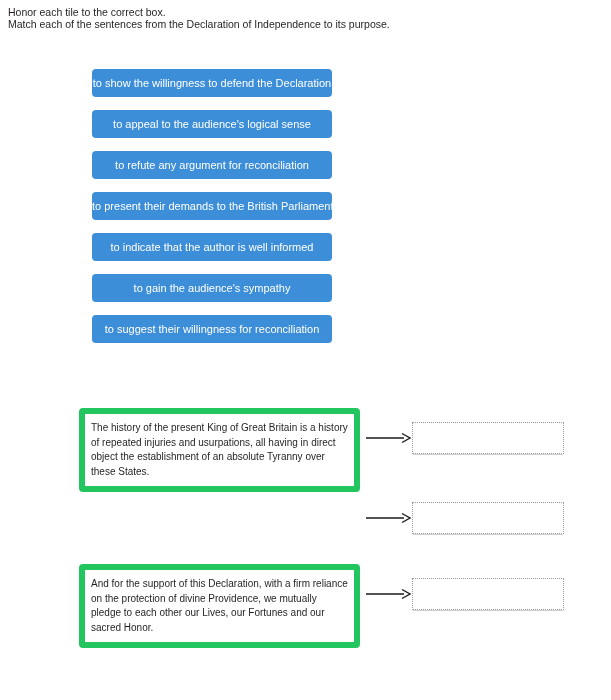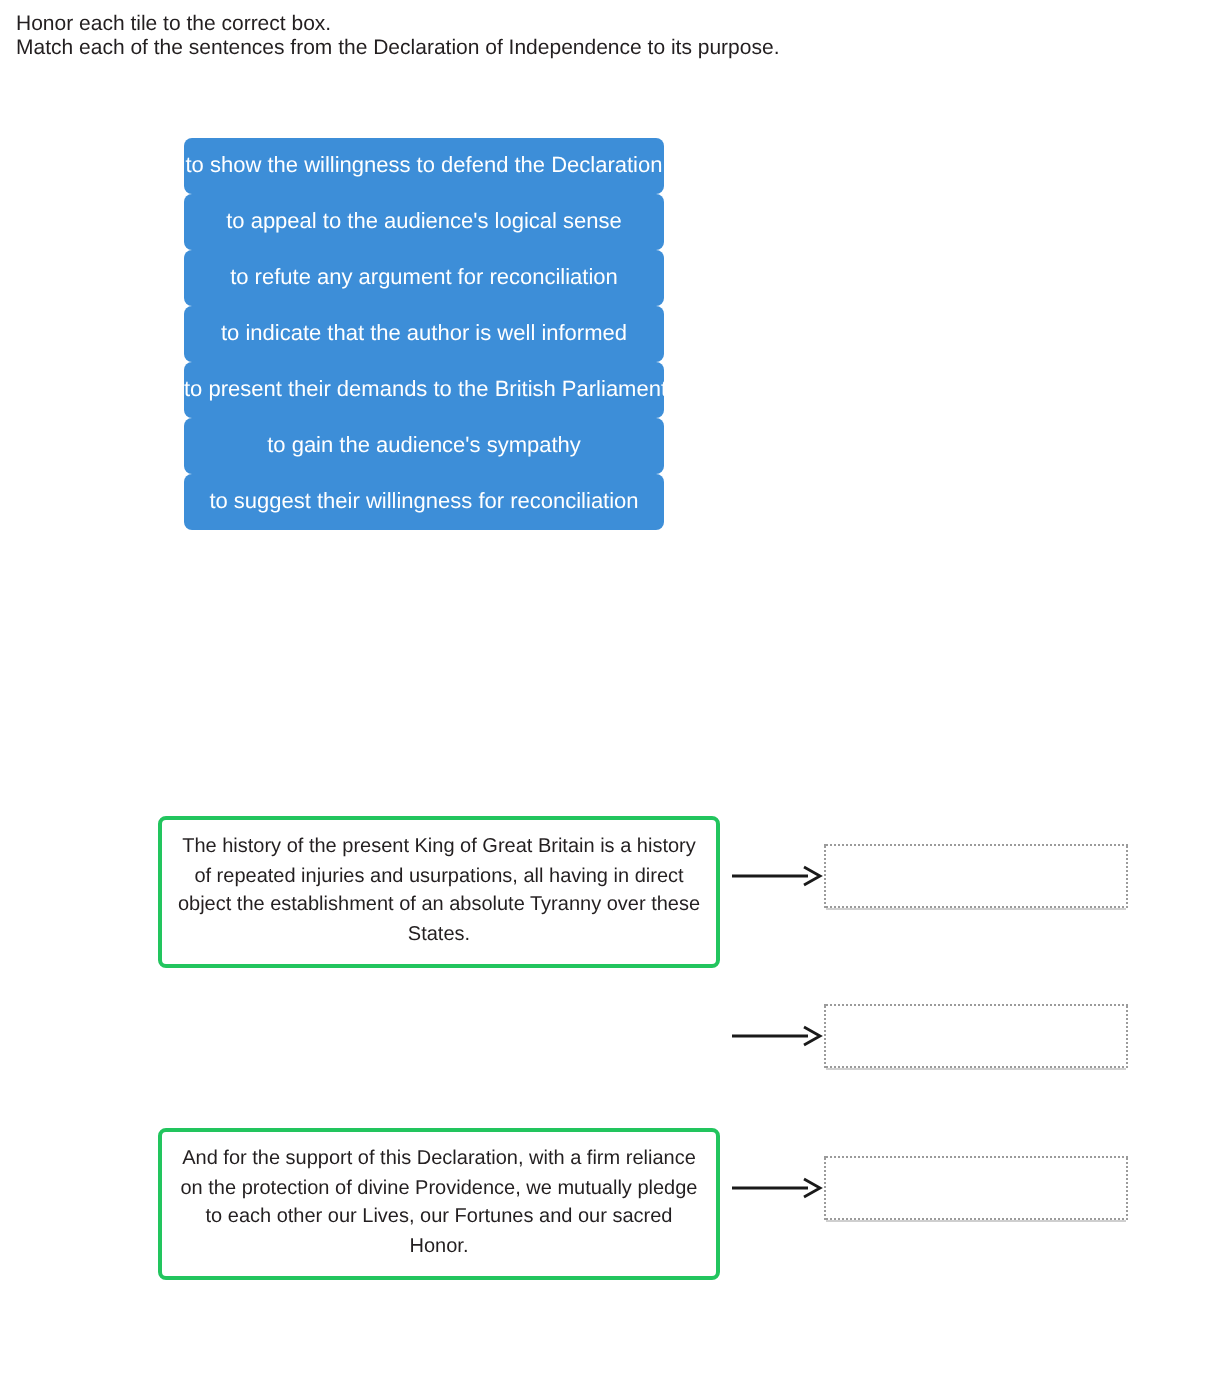--- a/index.html
+++ b/index.html
@@ -31,21 +31,21 @@
   
   .tile-stack {
     position: absolute;
     left: 92px;
     top: 69px;
     width: 240px;
   }
   .tile {
     width: 240px;
     height: 28px;
-    margin-bottom: 0;
+    margin-bottom: 13px;
     background: #3d8ed8;
     border-radius: 4px;
     color: #ffffff;
     font-size: 11px;
     line-height: 28px;
     text-align: center;
     white-space: nowrap;
     overflow: hidden;
     cursor: move;
     box-sizing: border-box;
@@ -61,27 +61,26 @@
   .match-row {
     position: relative;
     display: flex;
     align-items: center;
     margin-bottom: 10px;
   }
   .sentence-box {
     position: absolute;
     left: 79px;
     width: 281px;
-    border: 2px solid #22c55e;
+    border: 6px solid #22c55e;
     border-radius: 4px;
     box-sizing: border-box;
     font-size: 10px;
     line-height: 14.5px;
     color: #231f20;
-    text-align: center;
     padding: 7px 6px;
     background: #ffffff;
   }
   .arrow {
     position: absolute;
     left: 366px;
     width: 46px;
     height: 12px;
   }
   .arrow svg { display: block; }
@@ -107,22 +106,22 @@
 </head>
 <body>
 
 <div class="instructions" id="instr-1">Honor each tile to the correct box.</div>
 <div class="instructions" id="instr-2">Match each of the sentences from the Declaration of Independence to its purpose.</div>
 
 <div class="tile-stack">
   <div class="tile">to show the willingness to defend the Declaration</div>
   <div class="tile">to appeal to the audience's logical sense</div>
   <div class="tile">to refute any argument for reconciliation</div>
+  <div class="tile">to present their demands to the British Parliament</div>
   <div class="tile">to indicate that the author is well informed</div>
-  <div class="tile">to present their demands to the British Parliament</div>
   <div class="tile">to gain the audience's sympathy</div>
   <div class="tile">to suggest their willingness for reconciliation</div>
 </div>
 
 <div class="match-rows">
 
   <div class="match-row row-0">
     <div class="sentence-box" style="top:0px;">The history of the present King of Great Britain is a history of repeated injuries and usurpations, all having in direct object the establishment of an absolute Tyranny over these States.</div>
     <div class="arrow" style="top:24px;">
       <svg width="46" height="12" viewBox="0 0 46 12">

